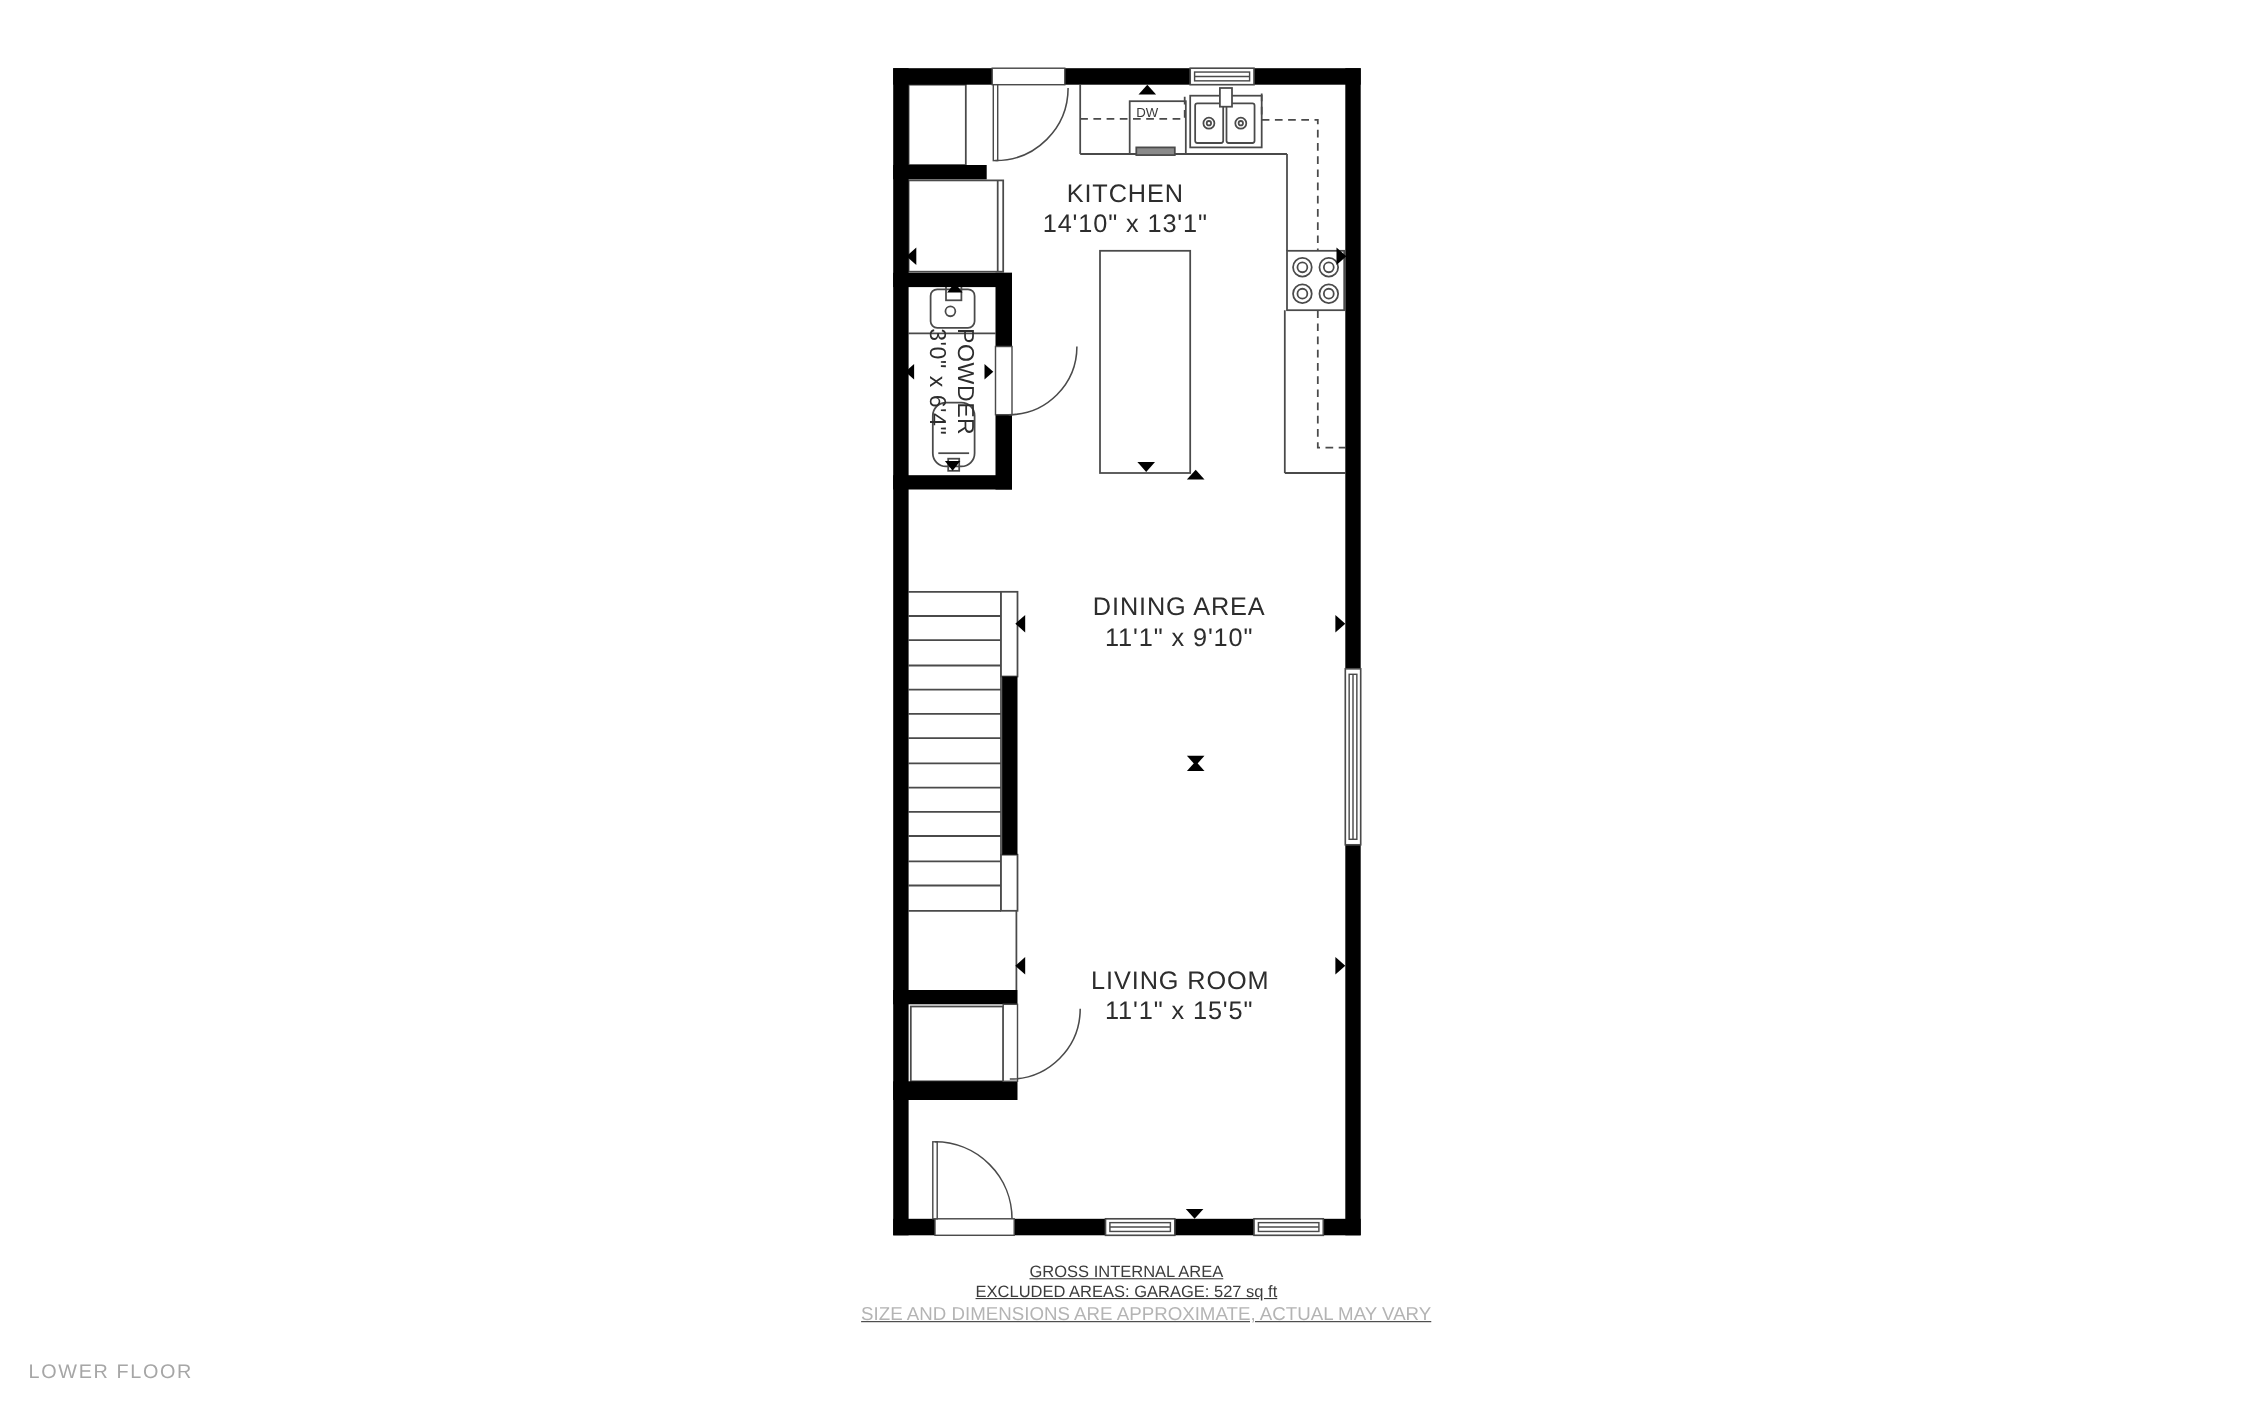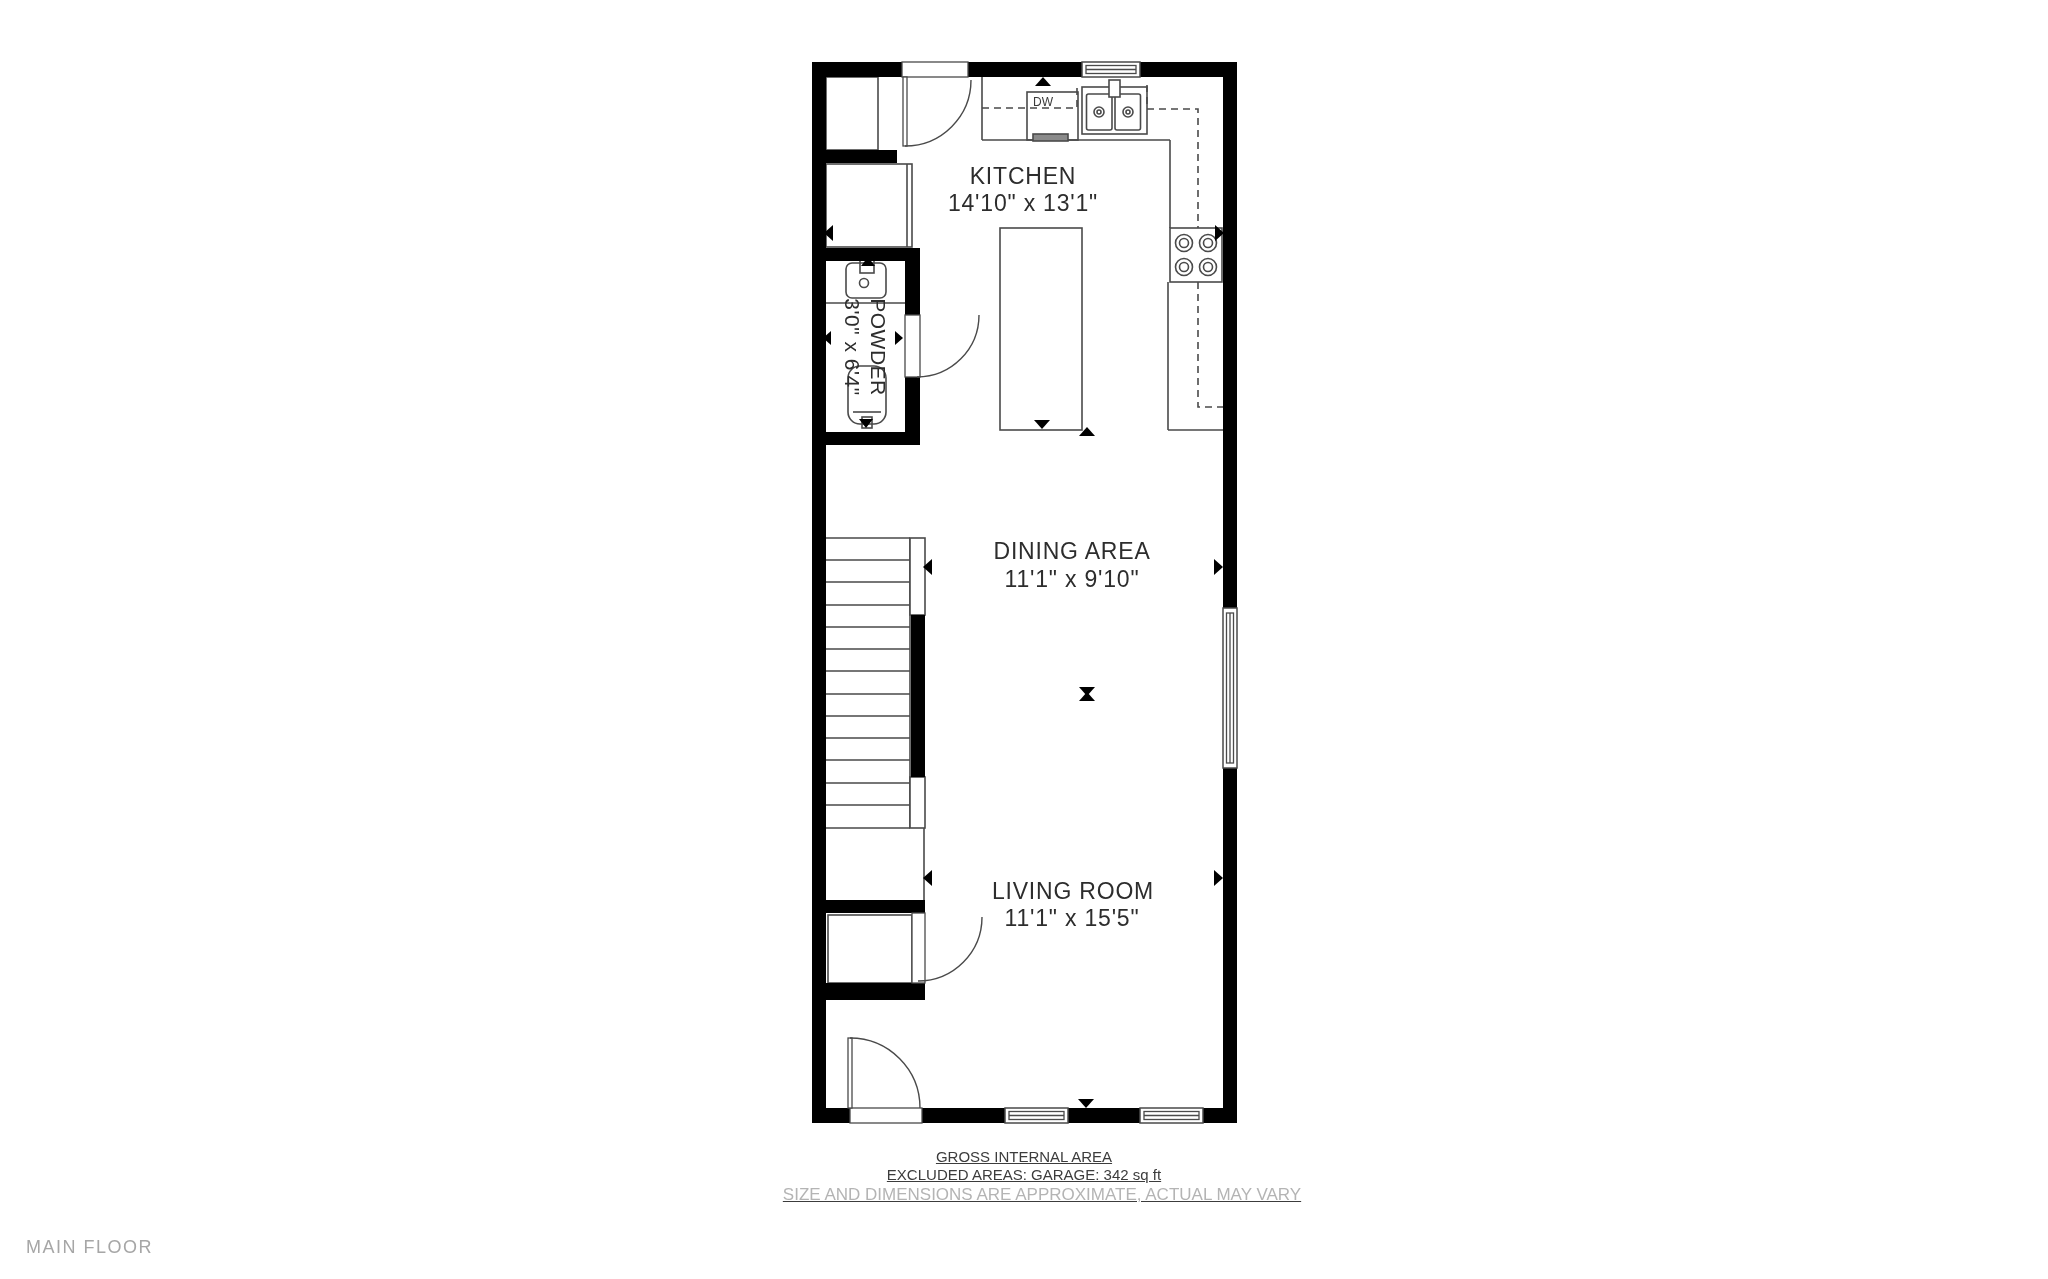--- a/index.html
+++ b/index.html
@@ -227,19 +227,19 @@
     <text class="room-label" x="1072" y="587" text-anchor="middle">11'1" x 9'10"</text>
 
     <text class="room-label" x="1073" y="899" text-anchor="middle">LIVING ROOM</text>
     <text class="room-label" x="1072" y="926" text-anchor="middle">11'1" x 15'5"</text>
 
     <text class="tiny-label" x="1033" y="106" text-anchor="start">DW</text>
   </svg>
 
   <div class="footer">
     <div>GROSS INTERNAL AREA</div>
-    <div>EXCLUDED AREAS: GARAGE: 342 sq ft</div>
+    <div>EXCLUDED AREAS: GARAGE: 527 sq ft</div>
     <div class="disclaimer">SIZE AND DIMENSIONS ARE APPROXIMATE, ACTUAL MAY VARY</div>
   </div>
 
-  <div class="floor-tag">MAIN FLOOR</div>
+  <div class="floor-tag">LOWER FLOOR</div>
 
 </div>
 
 </body></html>

